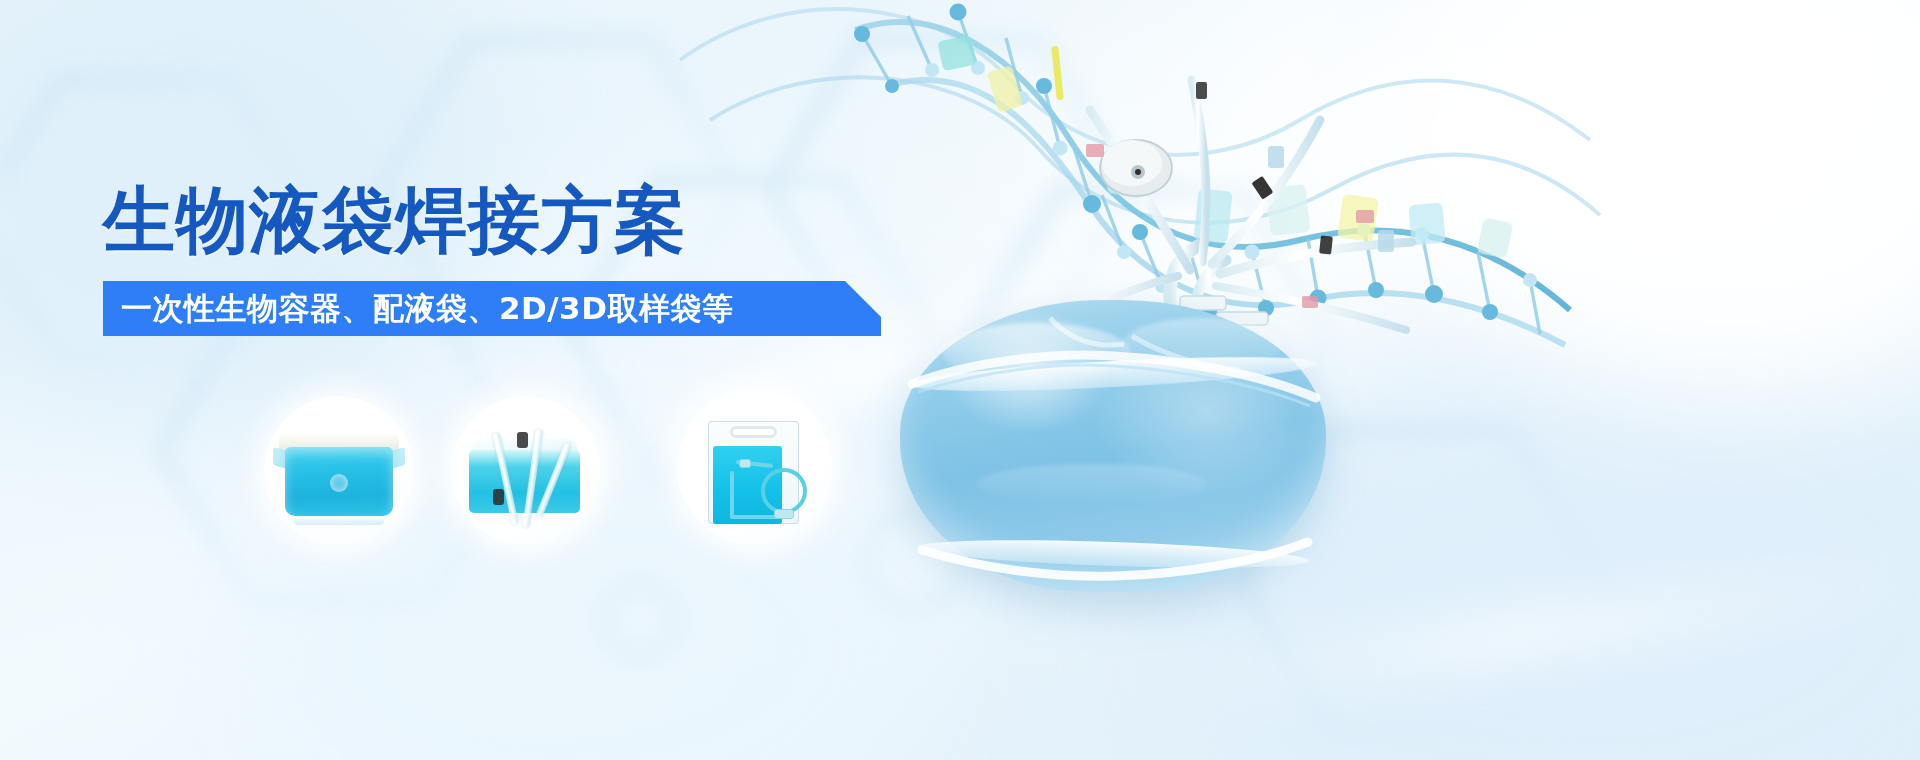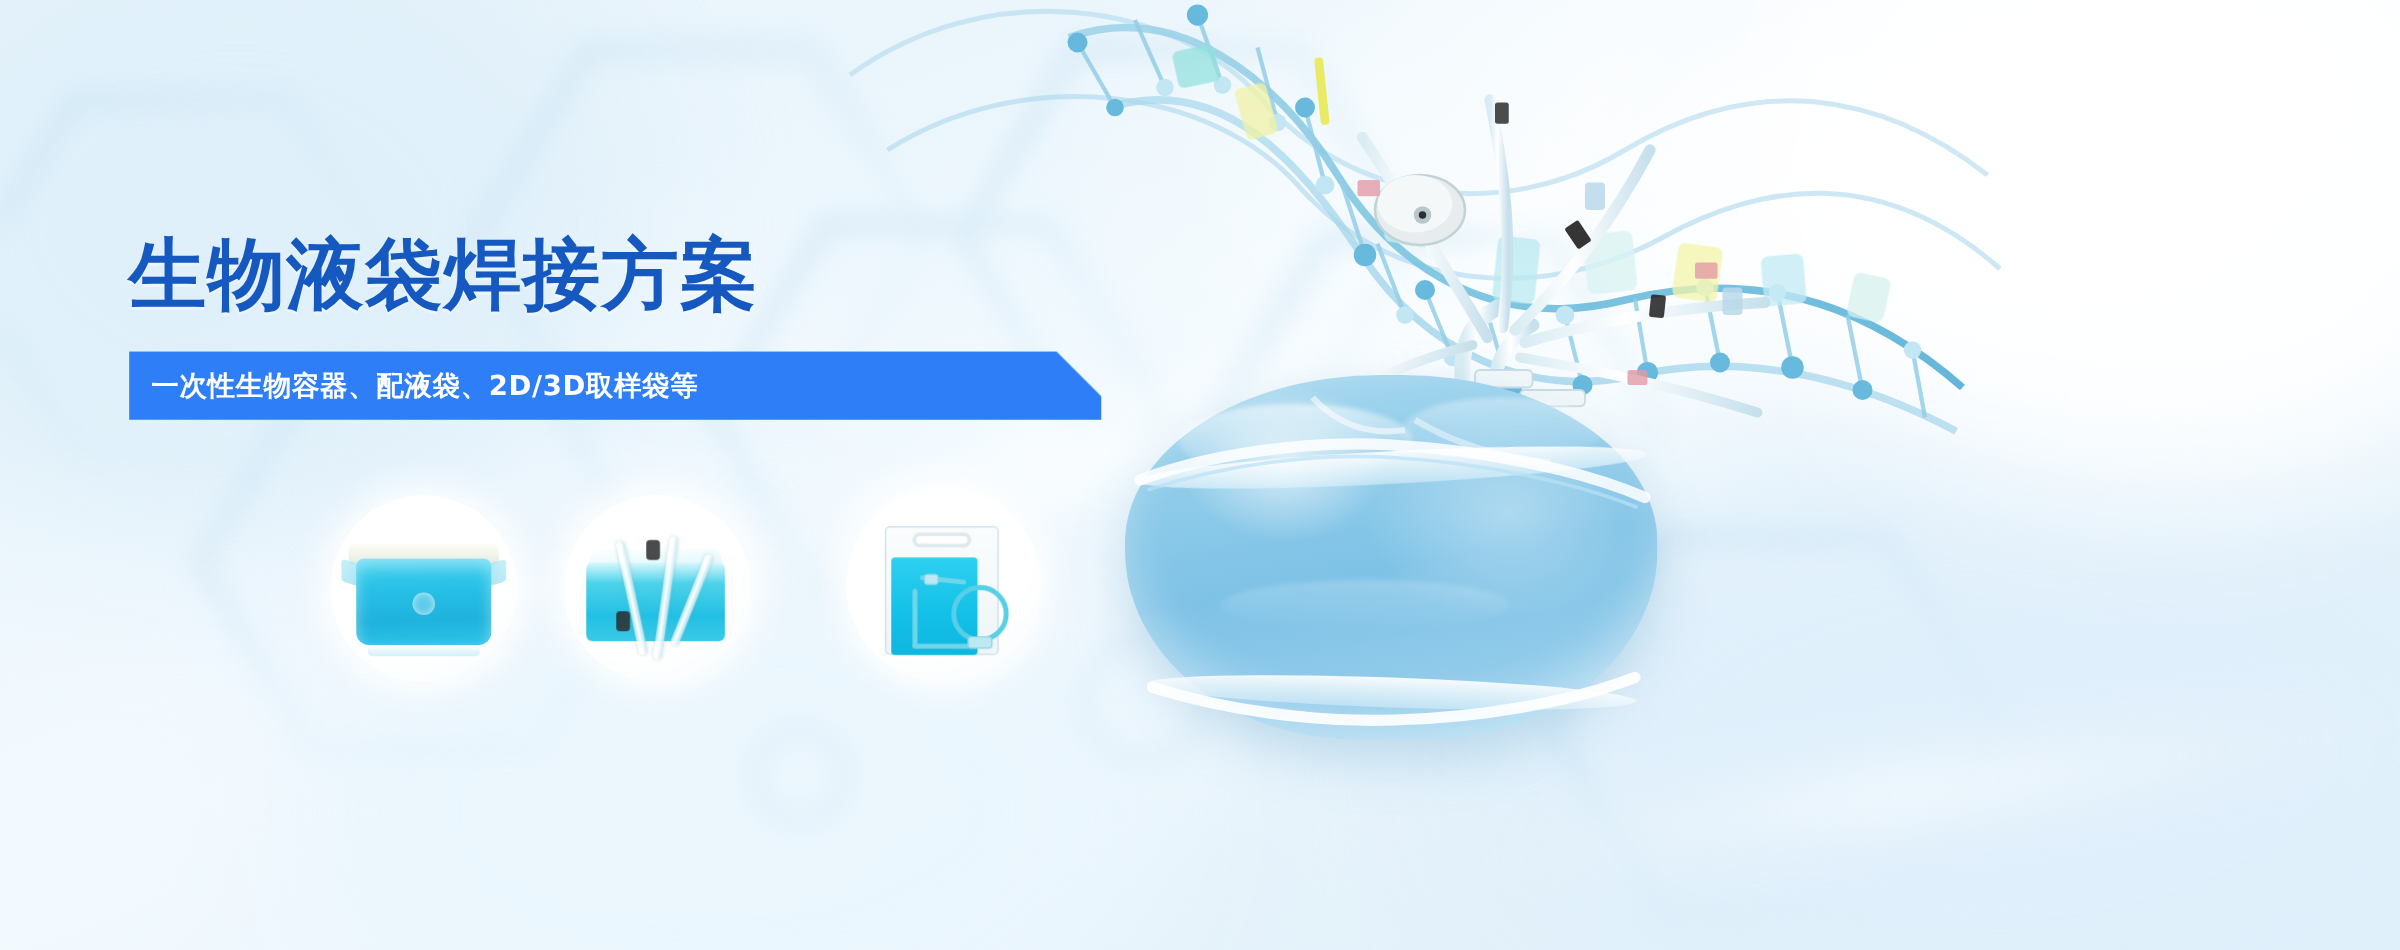--- a/index.html
+++ b/index.html
@@ -21,40 +21,40 @@
   .hexwrap{position:absolute;inset:0;filter:blur(10px);opacity:.55;}
   .soft-blob{position:absolute;border-radius:50%;filter:blur(60px);}
 
   
   .streak{position:absolute;filter:blur(22px);opacity:.75;
           background:linear-gradient(90deg,rgba(255,255,255,0) 0%,rgba(255,255,255,.95) 45%,rgba(255,255,255,0) 100%);}
 
   
   #headline{
     position:absolute;left:103px;top:178px;
-    font-size:62px;line-height:84px;
+    font-size:72px;line-height:84px;
     font-weight:700;
     letter-spacing:1px;
     color:#1558c0;
     text-shadow:0 2px 0 rgba(255,255,255,.35);
     white-space:nowrap;
     font-family:"DejaVu Sans","Liberation Sans",sans-serif;
   }
 
   
   #ribbon{
     position:absolute;left:103px;top:281px;
     width:778px;height:55px;
     background:#2d7ef7;
     clip-path:polygon(0 0, 742px 0, 778px 36px, 778px 55px, 0 55px);
     display:flex;align-items:center;
   }
   #ribbon-text{
     color:#ffffff;
-    font-size:22px;
+    font-size:31px;
     font-weight:700;
     letter-spacing:.5px;
     padding-left:18px;
     white-space:nowrap;
     font-family:"DejaVu Sans","Liberation Sans",sans-serif;
   }
 
   
   .thumb{
     position:absolute;

